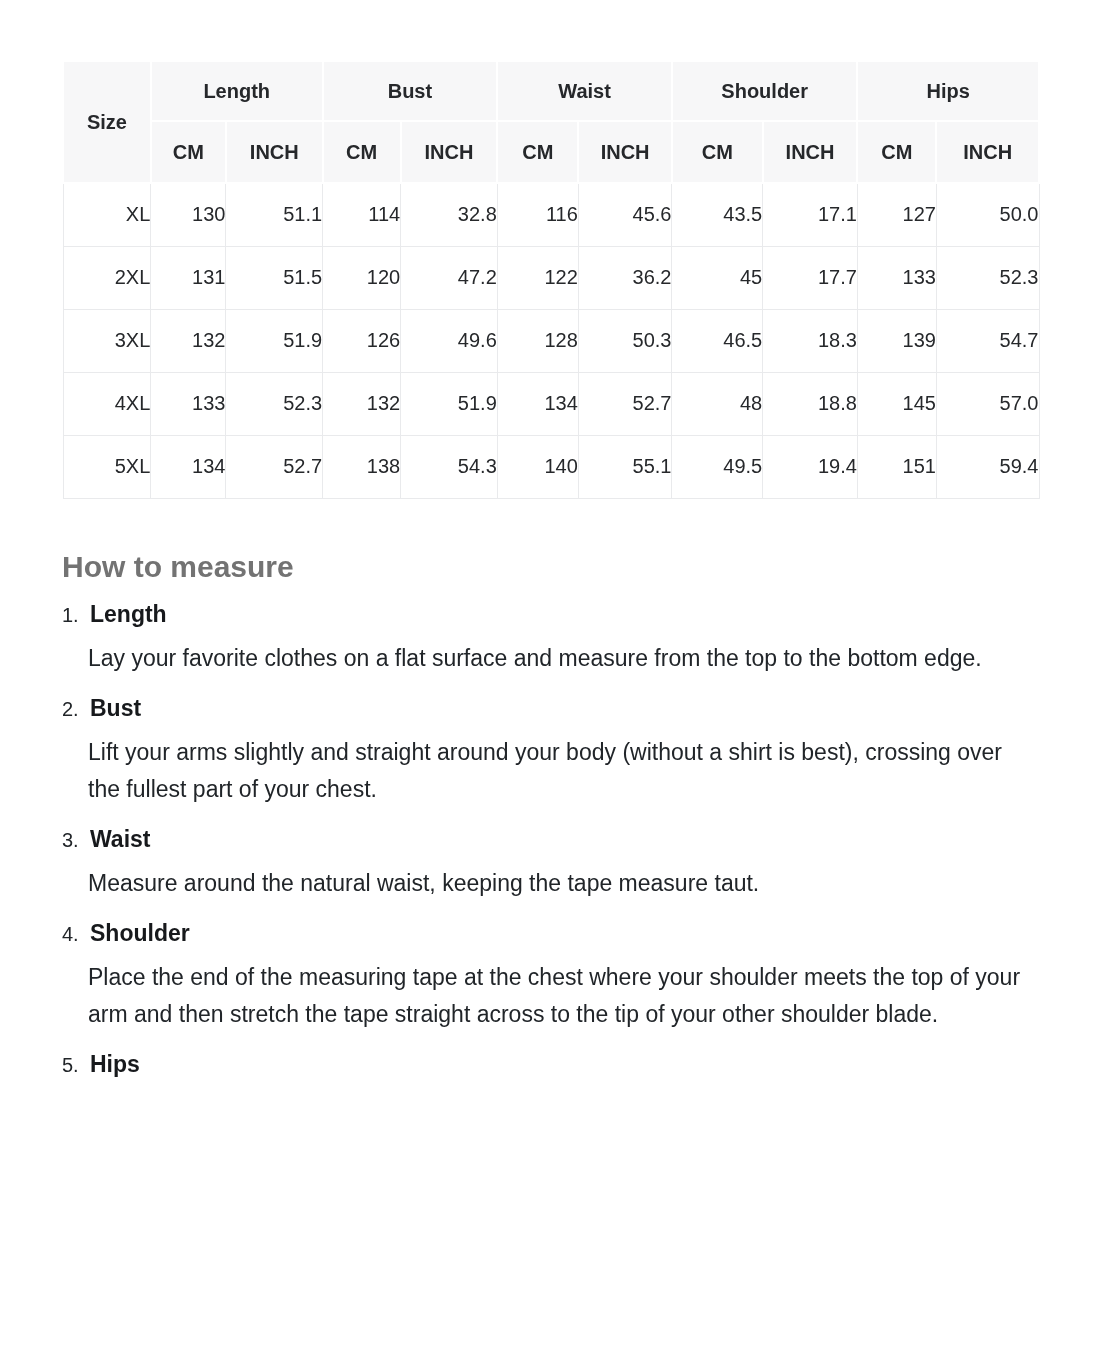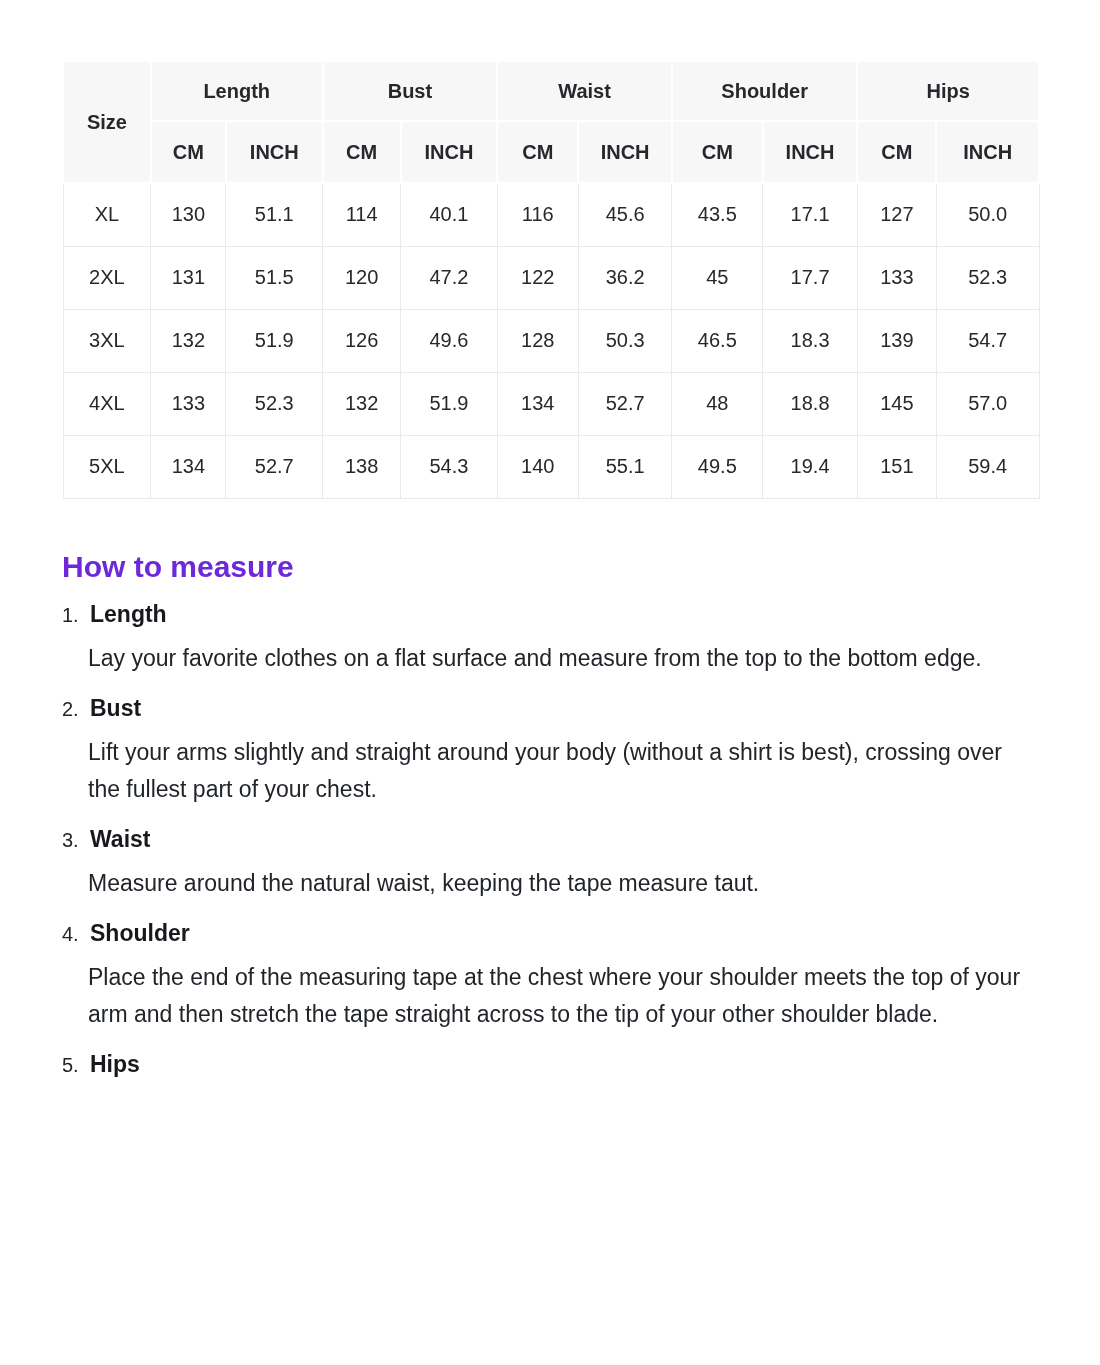--- a/index.html
+++ b/index.html
@@ -34,32 +34,32 @@
   }
   table.size-chart thead tr.group-row th { height: 60px; }
   table.size-chart thead tr.unit-row th { height: 62px; }
   table.size-chart td {
     border: 1px solid #e9eaec;
     background: #ffffff;
     height: 63px;
     font-size: 20px;
     font-weight: 400;
     color: #26282b;
-    text-align: center;
+    text-align: right;
     vertical-align: middle;
     padding: 0;
   }
 
   
   .howto-title {
     margin: 50px 0 16px 0;
     font-size: 30px;
     line-height: 36px;
     font-weight: 700;
-    color: #6d28d9;
+    color: #737373;
   }
   .howto-intro {
     margin: 0 0 34px 0;
     max-width: 985px;
     font-size: 23px;
     line-height: 37px;
     color: #212529;
   }
   ol.steps {
     list-style: none;
@@ -132,21 +132,21 @@
         <th>CM</th>
         <th>INCH</th>
       </tr>
     </thead>
     <tbody>
       <tr>
         <td>XL</td>
         <td>130</td>
         <td>51.1</td>
         <td>114</td>
-        <td>40.1</td>
+        <td>32.8</td>
         <td>116</td>
         <td>45.6</td>
         <td>43.5</td>
         <td>17.1</td>
         <td>127</td>
         <td>50.0</td>
       </tr>
       <tr>
         <td>2XL</td>
         <td>131</td>

